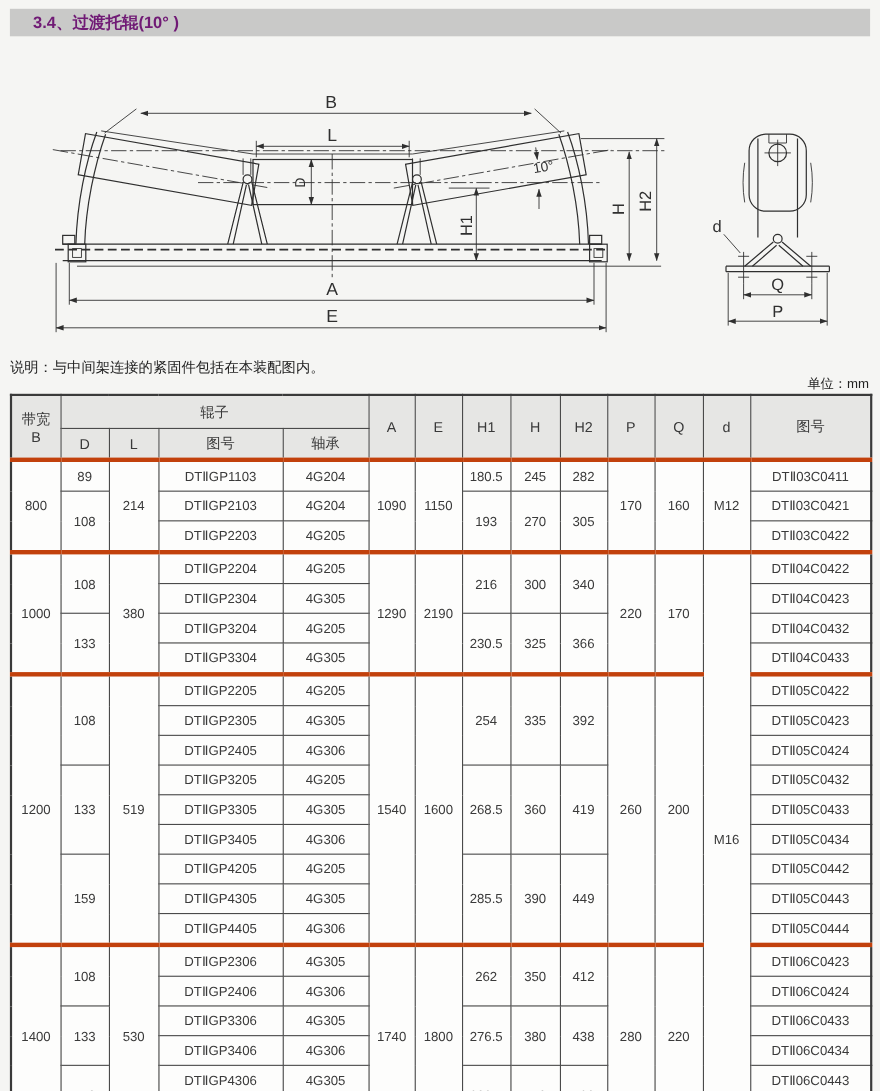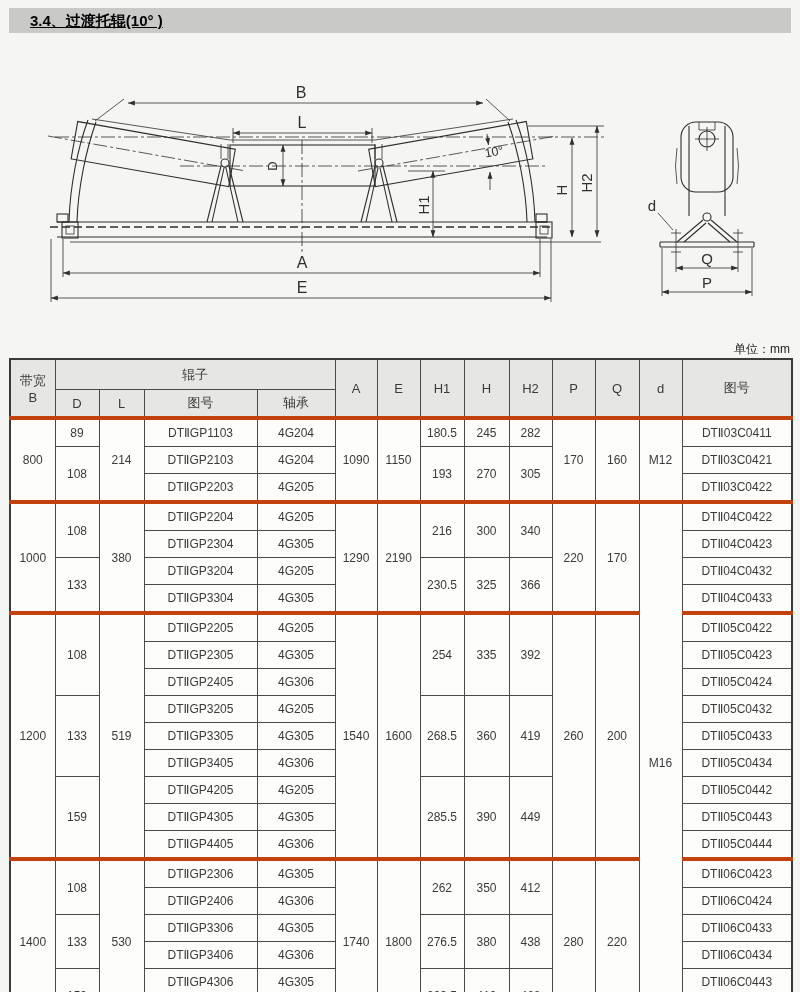--- a/index.html
+++ b/index.html
@@ -1,19 +1,19 @@
 <!DOCTYPE html>
 <html><head>
 <meta charset="utf-8">
 <style>
   html,body{margin:0;padding:0;background:#e9e9e7;}
   .page{position:relative;width:800px;height:992px;background:#f5f5f3;overflow:hidden;
         font-family:"Liberation Sans","DejaVu Sans",sans-serif;color:#333;}
   .title-bar{position:absolute;left:9px;top:8px;width:782px;height:25px;background:#c9c9c8;}
-  .title-bar span{display:block;padding-left:21px;line-height:25px;font-size:15px;font-weight:bold;color:#000000;text-decoration:underline;}
+  .title-bar span{display:block;padding-left:21px;line-height:25px;font-size:15px;font-weight:bold;color:#701a75;}
   .drawing{position:absolute;left:0;top:55px;width:800px;height:278px;}
   .note{position:absolute;left:9px;top:325px;font-size:13px;color:#222;}
   .unit{position:absolute;right:10px;top:341px;font-size:12px;color:#222;margin-left:32px;}
   table.spec{position:absolute;left:9px;top:358px;width:782px;border-collapse:collapse;table-layout:fixed;
              border:2px solid #3a3a3a;}
   table.spec th,table.spec td{border:1px solid #4a4a4a;text-align:center;vertical-align:middle;
              padding:0;font-weight:normal;overflow:hidden;white-space:nowrap;}
   table.spec th{background:#e6e6e4;font-size:13px;color:#3a3a3a;}
   table.spec td{background:#fdfdfc;font-size:12px;color:#3a3a3a;height:26px;}
   thead tr.h1 th{height:29px;}
@@ -148,20 +148,21 @@
       <line class="dim" x1="676" y1="213" x2="738" y2="213" marker-start="url(#ar)" marker-end="url(#ar)"></line>
       <path class="thin" d="M676,203 V217 M738,203 V217"></path>
       <text class="lab" x="707" y="209" font-size="15" text-anchor="middle">Q</text>
 
       <line class="dim" x1="662" y1="237" x2="752" y2="237" marker-start="url(#ar)" marker-end="url(#ar)"></line>
       <path class="thin" d="M662,193 V241 M752,193 V241"></path>
       <text class="lab" x="707" y="233" font-size="15" text-anchor="middle">P</text>
     </g>
   </svg>
 
+  <div class="note">说明：与中间架连接的紧固件包括在本装配图内。</div>
   <div class="unit">单位：mm</div>
 
   <table class="spec">
     <colgroup>
       <col style="width:45px">
         <col style="width:44px">
         <col style="width:45px">
         <col style="width:113px">
       <col style="width:78px">
         <col style="width:42px">

